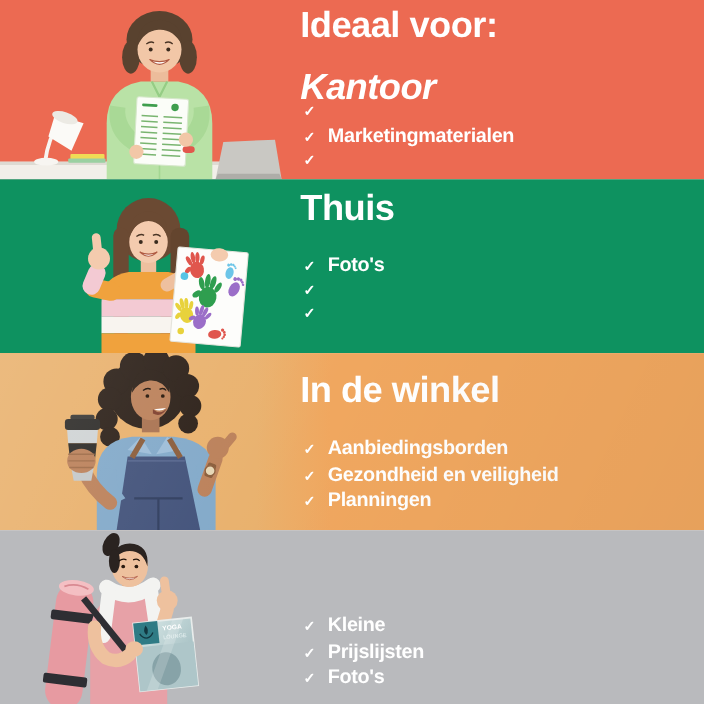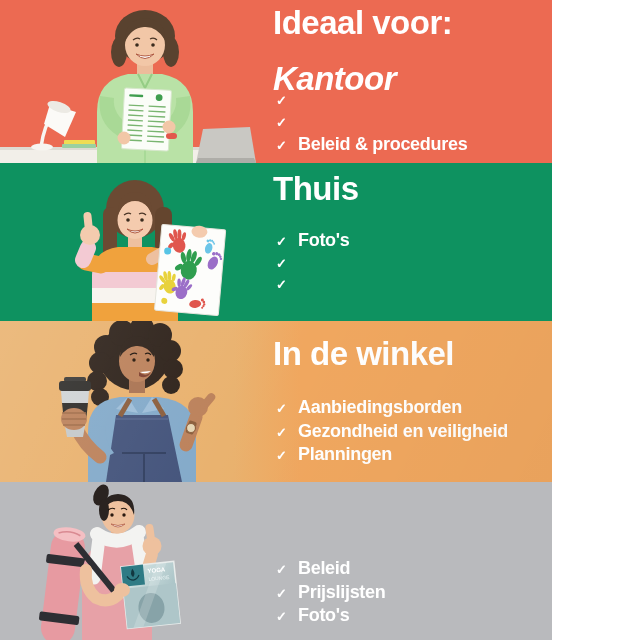--- a/index.html
+++ b/index.html
@@ -1,16 +1,16 @@
 <!DOCTYPE html>
 <html><head>
 <meta charset="utf-8">
 <style>
   html,body{margin:0;padding:0;background:#fff;}
-  .stage{position:relative;width:552px;height:640px;overflow:hidden;
+  .stage{position:relative;width:640px;height:640px;overflow:hidden;
          font-family:"Liberation Sans",sans-serif;color:#fff;}
   .section{position:absolute;left:0;width:640px;overflow:hidden;}
   #sec-kantoor{top:0;height:163px;}
   #sec-thuis{top:163px;height:158px;}
   #sec-winkel{top:321px;height:161px;}
   #sec-bedrijven{top:482px;height:158px;}
   #sec-winkel::after{content:"";position:absolute;inset:0;pointer-events:none;
       background:linear-gradient(115deg,rgba(255,255,255,.12),rgba(255,255,255,0) 45%,rgba(0,0,0,.04));}
   .photo{position:absolute;left:0;top:0;display:block;}
   .h{position:absolute;left:273px;font-size:33px;font-weight:700;letter-spacing:-.5px;
@@ -113,24 +113,24 @@
       </g>
     </svg>
     <div class="h page-title">Ideaal voor:</div>
     <div class="h heading">Kantoor</div>
     <ul class="list">
       <li>
           <span class="check">✓</span>
         </li>
       <li>
           <span class="check">✓</span>
-        </li>
-      <li>
-          <span class="check">✓</span>
-          <span>Beleid &amp; procedures</span>
+          <span>Marketingmaterialen</span>
+        </li>
+      <li>
+          <span class="check">✓</span>
         </li>
     </ul>
   </section>
 
   <section class="section" id="sec-thuis" style="background: rgb(14, 146, 96);">
     <svg class="photo" width="300" height="158" viewBox="0 0 300 158">
       <defs>
         <g id="hp">
           <ellipse cx="0" cy="3" rx="5.5" ry="6.5"></ellipse>
           <ellipse cx="-5" cy="-5" rx="1.7" ry="4" transform="rotate(-20 -5 -5)"></ellipse>
@@ -325,21 +325,21 @@
         </g>
         <text x="150" y="91" font-size="6" font-weight="bold" fill="#ffffff">YOGA</text>
         <text x="150" y="99" font-size="5" fill="#eaf4f4">LOUNGE</text>
         <polygon points="160,82 170,82 140,144 130,144" fill="#ffffff" opacity="0.18"></polygon>
       </g>
       <ellipse cx="122" cy="108" rx="8" ry="7" fill="#eec19e"></ellipse>
     </svg>
     <ul class="list">
       <li>
           <span class="check">✓</span>
-          <span>Beleid</span>
+          <span>Kleine</span>
         </li>
       <li>
           <span class="check">✓</span>
           <span>Prijslijsten</span>
         </li>
       <li>
           <span class="check">✓</span>
           <span>Foto's</span>
         </li>
     </ul>

